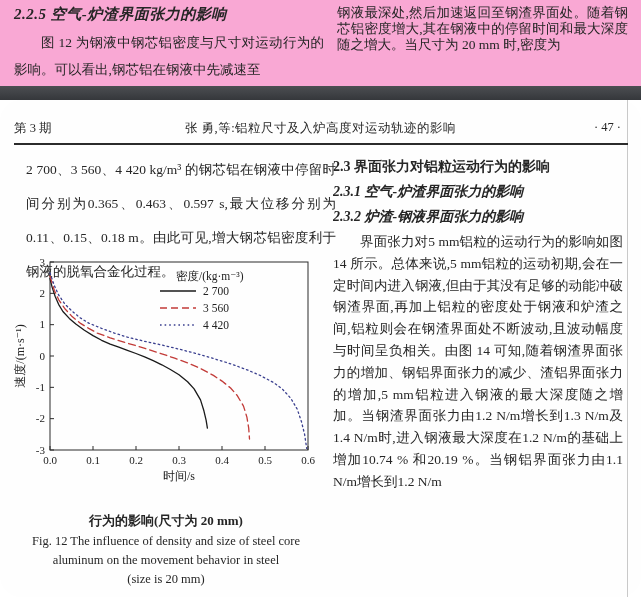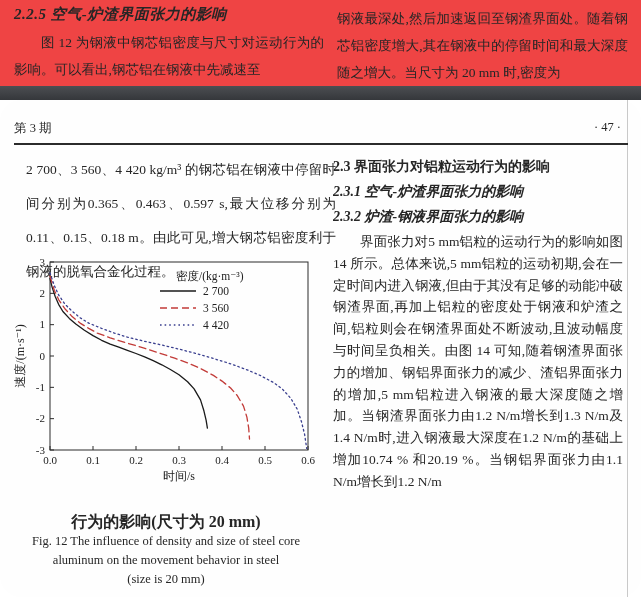--- a/index.html
+++ b/index.html
@@ -3,44 +3,44 @@
 <meta charset="utf-8">
 <style>
   html,body{margin:0;padding:0;}
   body{
     width:641px;height:597px;position:relative;overflow:hidden;
     background:#ffffff;
     font-family:"Liberation Serif","DejaVu Serif",serif;
     color:#262626;
   }
   
-  .page-top{position:absolute;top:0;left:0;width:641px;height:86px;background:#ef4444;}
+  .page-top{position:absolute;top:0;left:0;width:641px;height:86px;background:#f9a8d4;}
   .pt-heading{position:absolute;left:14px;top:5px;width:312px;font-size:15px;font-style:italic;font-weight:bold;letter-spacing:.5px;}
   .pt-left-para{position:absolute;left:14px;top:29px;width:310px;font-size:13.5px;line-height:27px;text-align:justify;text-indent:2em;}
-  .pt-right-para{position:absolute;left:337px;top:5px;width:291px;font-size:13.5px;line-height:27px;text-align:justify;}
+  .pt-right-para{position:absolute;left:337px;top:5px;width:291px;font-size:13.5px;line-height:16px;text-align:justify;}
   
   .page-separator{position:absolute;top:86px;left:0;width:641px;height:14px;
     background:linear-gradient(#4c4e52,#35373b);}
   
   .page-main{position:absolute;top:100px;left:0;width:641px;height:497px;background:#fefefe;border-radius:21px;}
   .page-edge{position:absolute;top:0;bottom:0;left:627px;width:1px;background:#c9c9c9;}
   .journal-header{position:absolute;top:20px;left:14px;right:14px;height:20px;font-size:12.5px;}
   .jh-issue{position:absolute;left:0;top:0;}
   .jh-title{position:absolute;left:0;right:0;top:0;text-align:center;letter-spacing:.5px;}
   .jh-pagenum{position:absolute;right:6px;top:0;}
   .header-rule{position:absolute;top:43px;left:14px;right:13px;height:2px;background:#2b2b2b;}
   
   .lc-para{position:absolute;left:26px;top:53px;width:310px;font-size:13.5px;line-height:34px;text-align:justify;}
   .chart-wrap{position:absolute;left:12px;top:152px;width:306px;height:234px;}
   .tick{font-family:"Liberation Serif","DejaVu Serif",serif;font-size:11px;fill:#222;}
   .axlabel{font-family:"Liberation Serif","DejaVu Serif",serif;font-size:12px;fill:#222;}
   .legtitle,.legtext{font-family:"Liberation Serif","DejaVu Serif",serif;font-size:11.5px;fill:#222;}
   .cap{position:absolute;left:8px;width:316px;text-align:center;}
   .cap-cn1{top:393px;font-size:13px;font-weight:bold;}
-  .cap-cn2{top:412px;font-size:16px;font-weight:bold;}
+  .cap-cn2{top:412px;font-size:13px;font-weight:bold;}
   .cap-en1{top:434px;font-size:12.5px;}
   .cap-en2{top:453px;font-size:12.5px;}
   .cap-en3{top:472px;font-size:12.5px;}
   
   .col-right{position:absolute;left:333px;top:56px;width:290px;height:441px;overflow:hidden;}
   .rc-sec{font-size:14px;font-weight:bold;line-height:22px;margin:0 0 2px 0;}
   .rc-subsec{font-size:14px;font-style:italic;font-weight:bold;line-height:22px;margin:3px 0;}
   .rc-para{font-size:13.5px;line-height:21.8px;text-align:justify;text-indent:2em;margin:1px 0;}
 </style>
 </head>
@@ -52,20 +52,21 @@
   <div class="pt-right-para">钢液最深处,然后加速返回至钢渣界面处。随着钢芯铝密度增大,其在钢液中的停留时间和最大深度随之增大。当尺寸为 20 mm 时,密度为</div>
 </div>
 
 <div class="page-separator"></div>
 
 <div class="page-main">
   <div class="page-edge"></div>
 
   <div class="journal-header">
     <span class="jh-issue">第 3 期</span>
+    <span class="jh-title">张 勇,等:铝粒尺寸及入炉高度对运动轨迹的影响</span>
     <span class="jh-pagenum">· 47 ·</span>
   </div>
   <div class="header-rule"></div>
 
   <div class="lc-para">2 700、3 560、4 420 kg/m³ 的钢芯铝在钢液中停留时间分别为0.365、0.463、0.597 s,最大位移分别为0.11、0.15、0.18 m。由此可见,增大钢芯铝密度利于钢液的脱氧合金化过程。</div>
 
   <div class="chart-wrap">
     <svg id="chart-svg" width="306" height="234" viewBox="0 0 306 234">
         <rect x="38" y="10" width="258" height="188" fill="none" stroke="#2a2a2a" stroke-width="1"></rect>
         <line x1="38" y1="198" x2="38" y2="194" stroke="#2a2a2a" stroke-width="1"></line>

